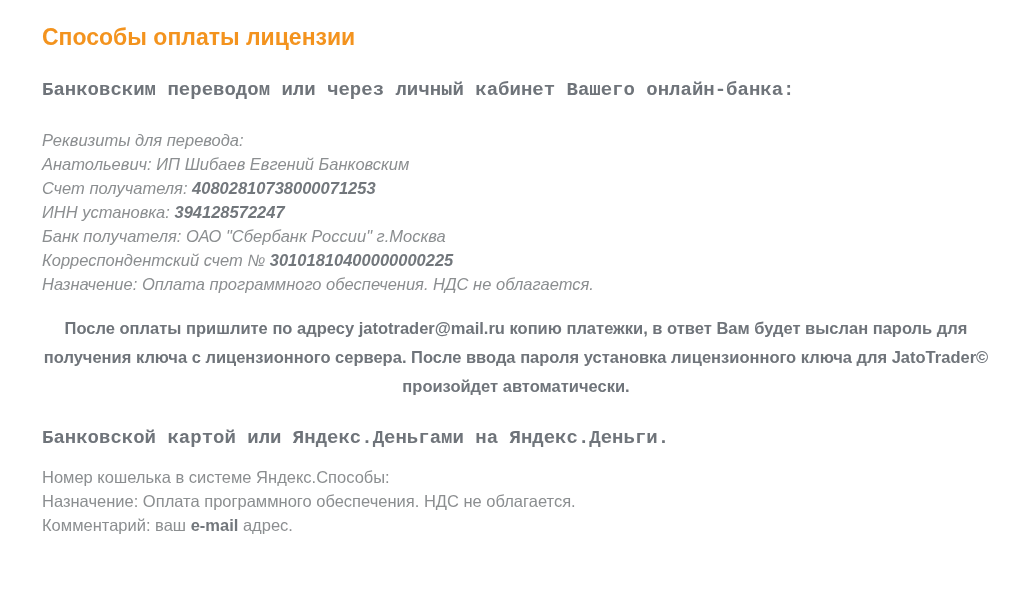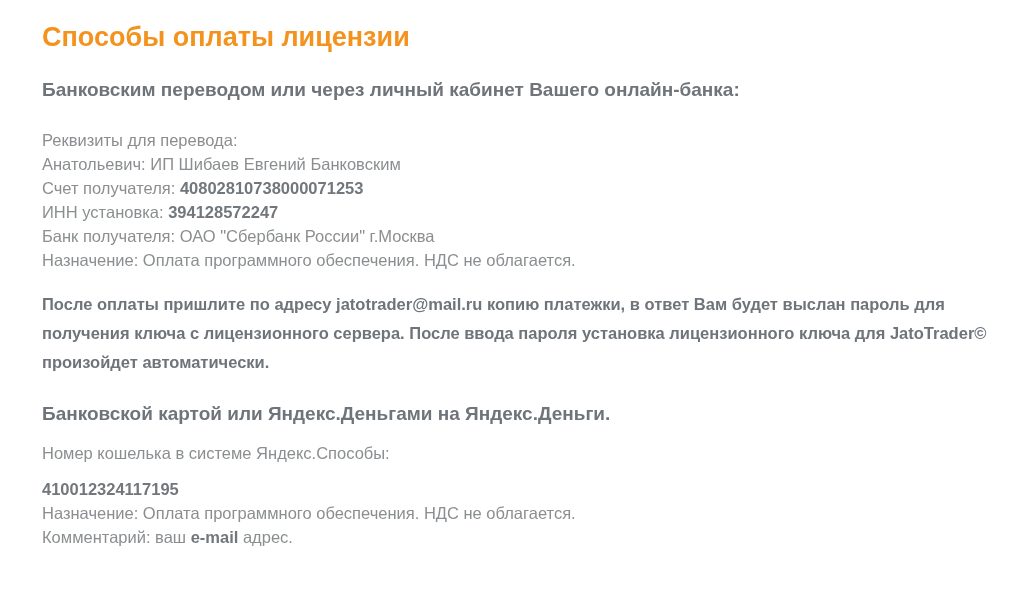--- a/index.html
+++ b/index.html
@@ -12,50 +12,52 @@
     height: 611px;
     box-sizing: border-box;
     padding: 20px 25px 0 42px;
     overflow: hidden;
     font-family: "Liberation Sans", "DejaVu Sans", sans-serif;
     color: #8b8e90;
     font-size: 16.5px;
   }
   .page-title {
     margin: 0 0 24px 0;
-    font-size: 27px;
+    font-size: 23px;
     line-height: 34px;
     font-weight: bold;
     color: #f3931e;
   }
   .section-heading {
     margin: 0;
     font-size: 19px;
     line-height: 24px;
     font-weight: bold;
     color: #6f747a;
+    font-family: Liberation Mono, monospace;
   }
   .section-heading.first { margin-bottom: 26px; }
   .section-heading.second { margin-bottom: 15px; }
   .requisites {
     line-height: 24px;
     margin-bottom: 18px;
+    font-style: italic;
   }
   .bold-value {
     font-weight: bold;
     color: #72777c;
-    margin-top: 12px;
   }
   .note-paragraph {
     margin: 0 0 25px 0;
     max-width: 965px;
     font-weight: bold;
     color: #6f747a;
     font-size: 16.5px;
     line-height: 29px;
+    text-align: center;
   }
   .wallet-block {
     line-height: 24px;
   }
   .line { white-space: pre-wrap; }
 </style>
 </head>
 <body>
 
 <h1 class="page-title">Способы оплаты лицензии</h1>
@@ -67,29 +69,29 @@
 
   <div class="line"><span>Анатольевич: </span><span>ИП Шибаев Евгений Банковским</span></div>
 
   <div class="line"><span>Счет получателя: </span><span class="bold-value">40802810738000071253</span></div>
 
   <div class="line"><span>ИНН установка: </span><span class="bold-value">394128572247</span></div>
 
   <div class="line"><span>Банк получателя: </span><span>ОАО "Сбербанк России" г.Москва</span></div>
 
 
+  <div class="line"><span>Корреспондентский счет № </span><span class="bold-value">30101810400000000225</span></div>
 
   <div class="line"><span>Назначение: </span><span>Оплата программного обеспечения. НДС не облагается.</span></div>
 </div>
 
 <p class="note-paragraph"><span>После оплаты пришлите по адресу </span><span>jatotrader@mail.ru</span><span> копию платежки, в ответ Вам будет выслан пароль для получения ключа с лицензионного сервера. После ввода пароля установка лицензионного ключа для JatoTrader© произойдет автоматически.</span></p>
 
 <h2 class="section-heading second">Банковской картой или Яндекс.Деньгами на Яндекс.Деньги.</h2>
 
 <div class="wallet-block">
   <div class="line">Номер кошелька в системе Яндекс.Способы:</div>
 
-  <div class="line bold-value">410012324117195</div>
 
   <div class="line"><span>Назначение: </span><span>Оплата программного обеспечения. НДС не облагается.</span></div>
 
   <div class="line"><span>Комментарий: ваш </span><span class="bold-value">e-mail</span><span> адрес.</span></div>
 </div>
 
 </body></html>

